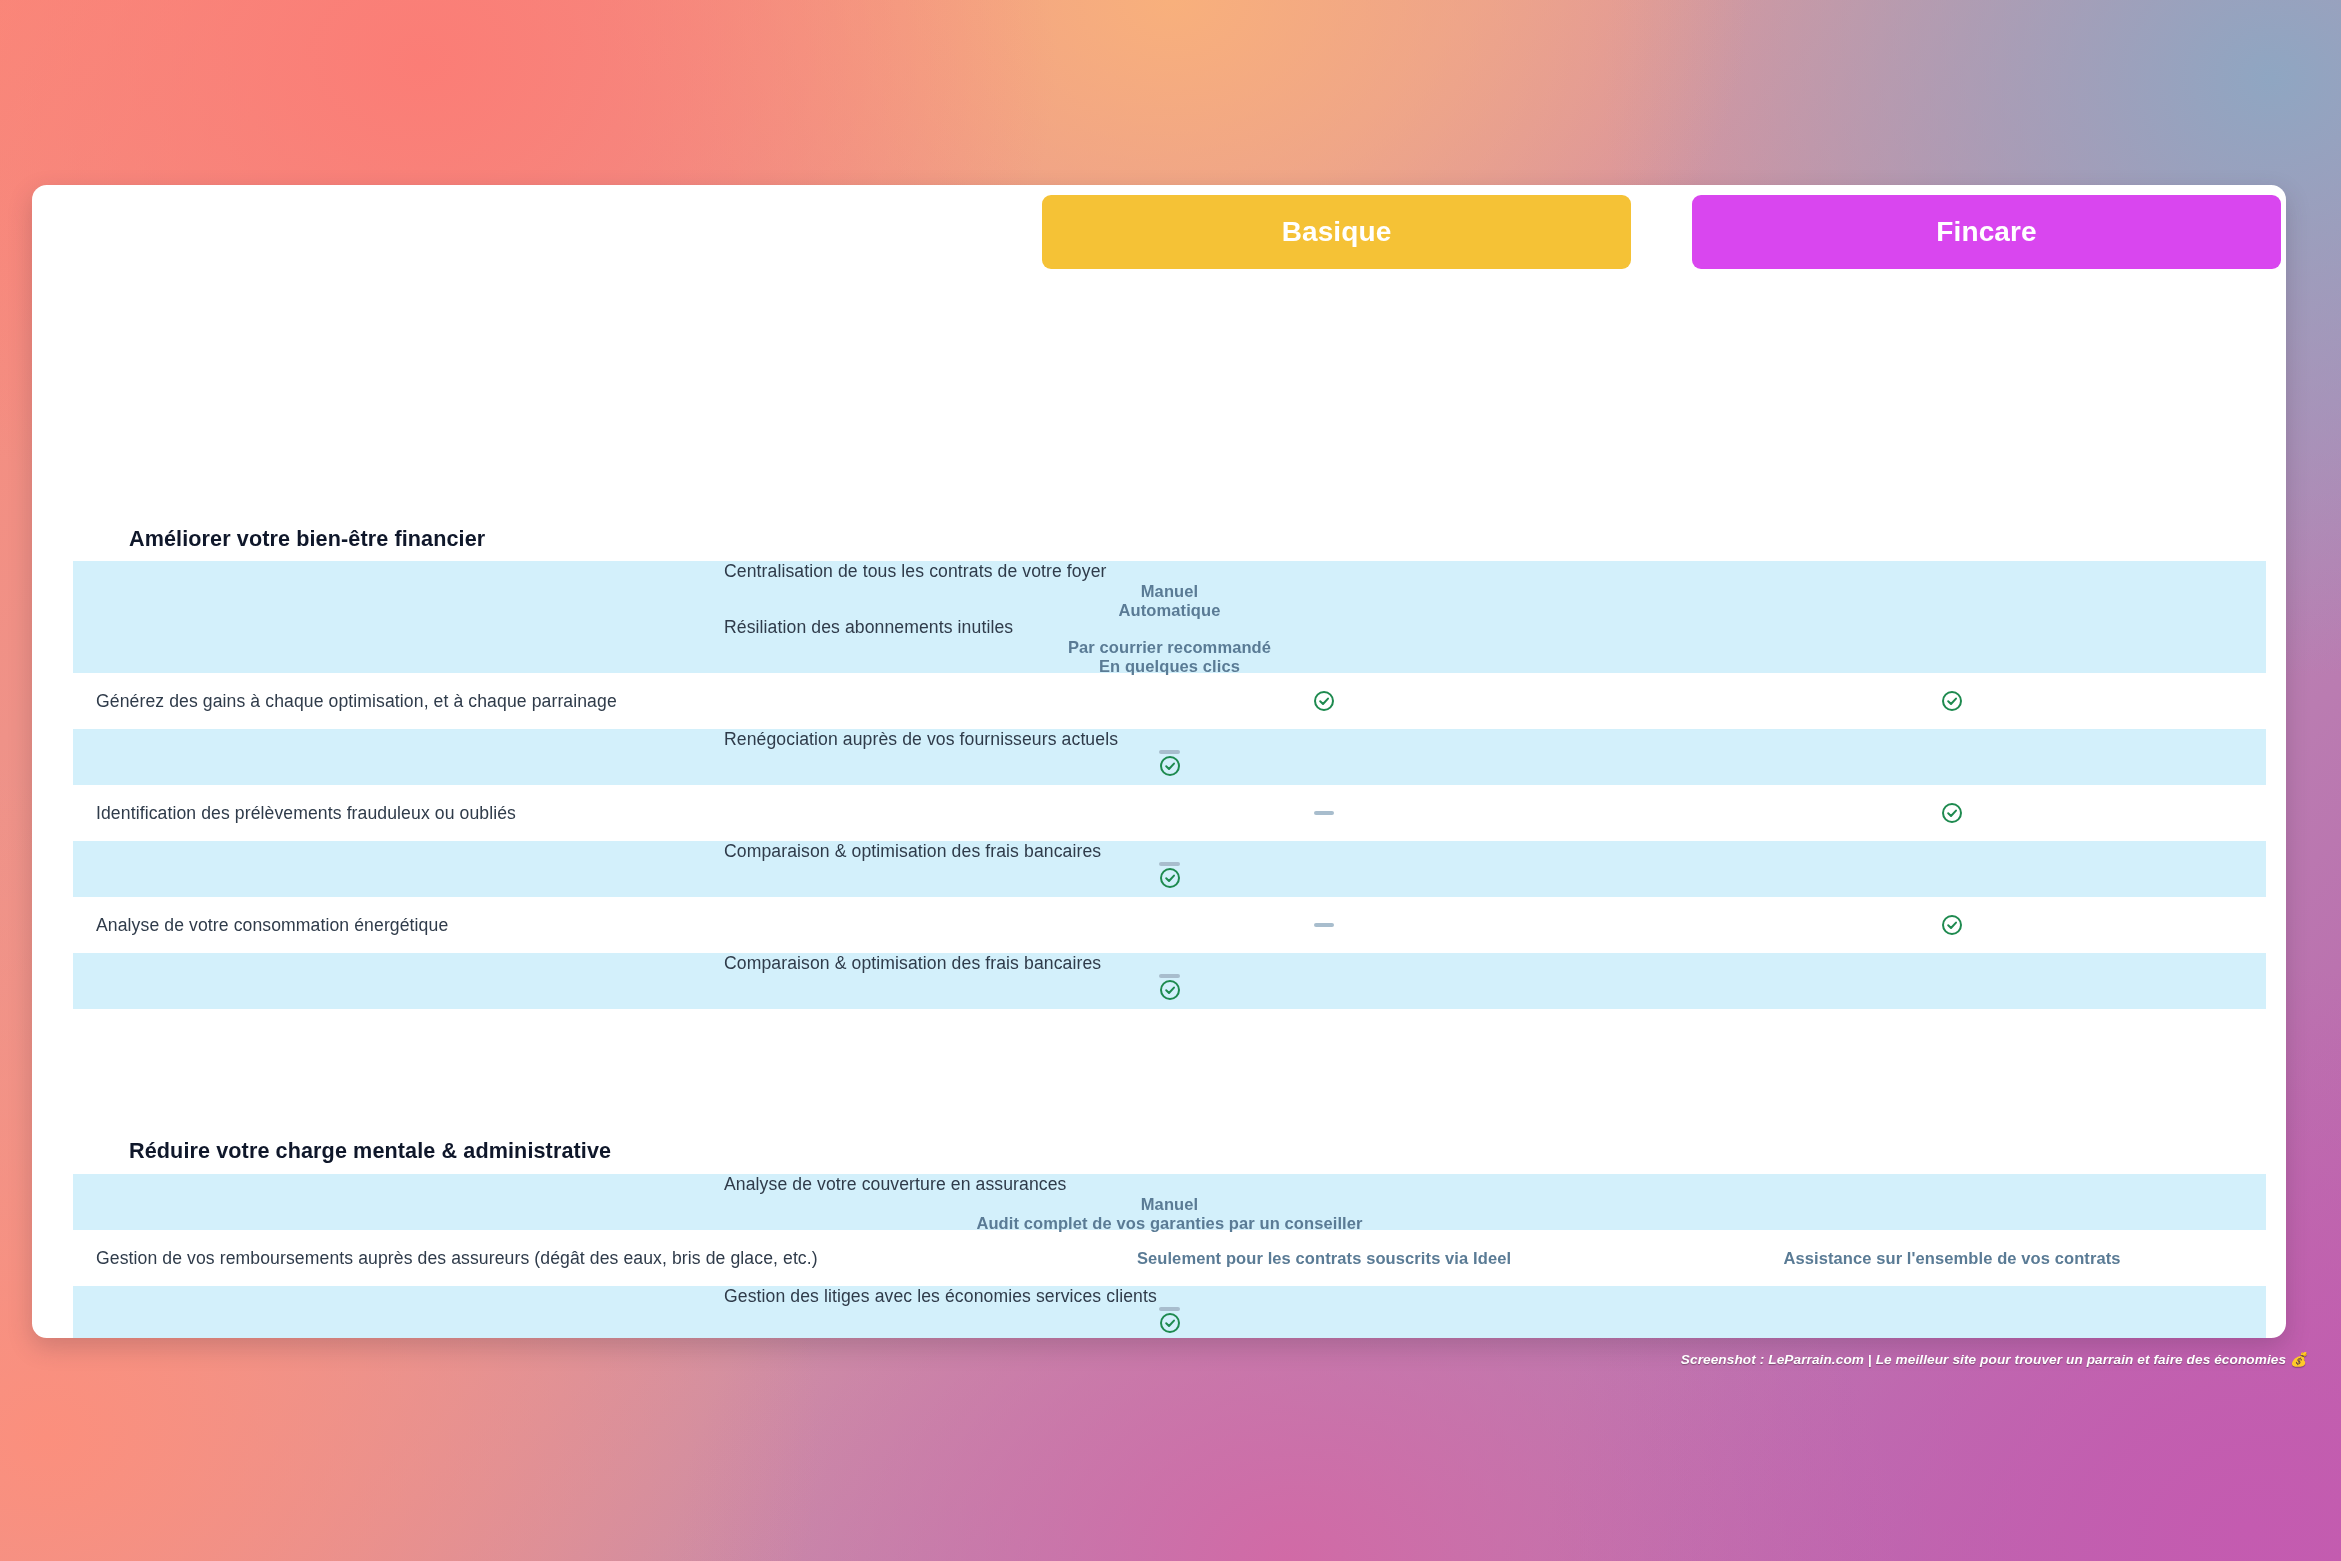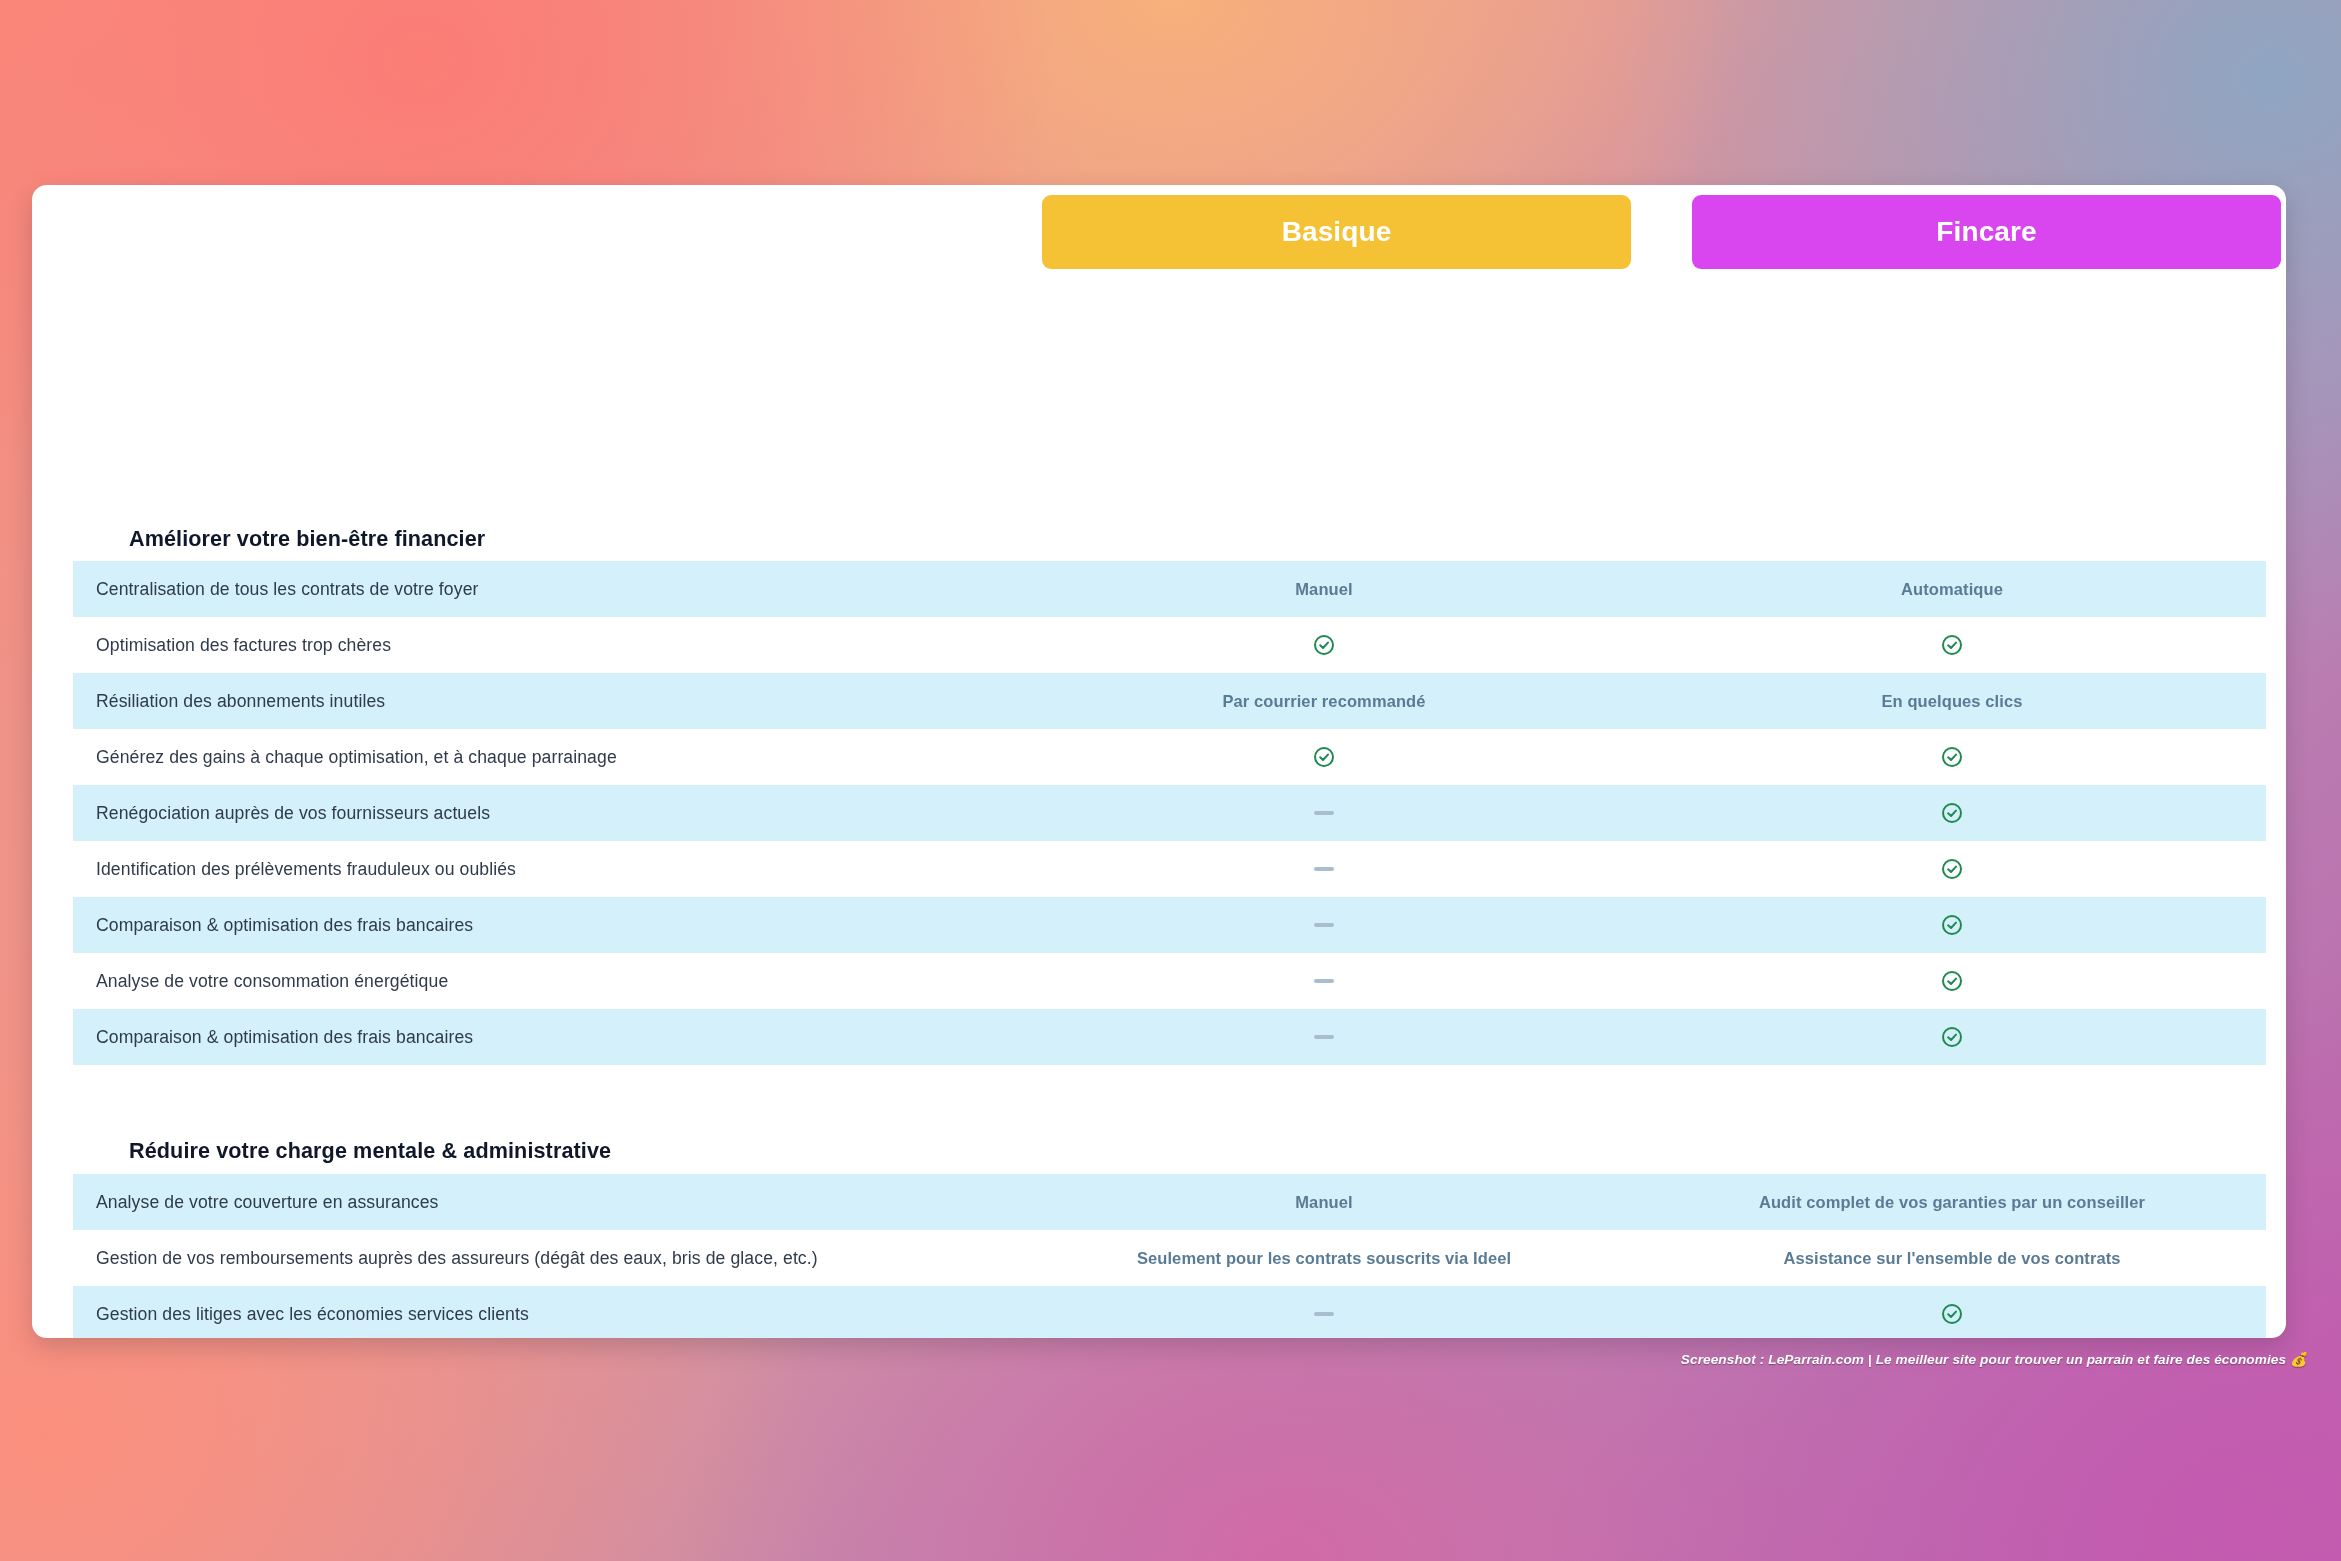--- a/index.html
+++ b/index.html
@@ -75,21 +75,21 @@
   .rows { position: absolute; left: 41px; width: 2193px; }
   .rows-1 { top: 376px; }
   .rows-2 { top: 989px; }
 
   .row {
     display: flex;
     align-items: center;
     height: 56px;
     background: #ffffff;
   }
-  .row.alt { background: #d3f0fb; }
+  .row.alt { background: #d3f0fb; flex-direction: column; }
 
   .cell-label {
     width: 937px;
     padding-left: 23px;
     font-size: 17.6px;
     color: #2f3b4a;
     font-weight: 500;
     letter-spacing: 0.1px;
     white-space: nowrap;
   }
@@ -139,39 +139,20 @@
     <button class="plan-btn plan-premium">Fincare</button>
   </div>
 
   <div class="section-title sec1-title">Améliorer votre bien-être financier</div>
   <div class="rows rows-1">
       <div class="row alt">
         <div class="cell-label">Centralisation de tous les contrats de votre foyer</div>
         <div class="cell-val">Manuel</div>
         <div class="cell-val">Automatique</div>
       </div>
-      <div class="row">
-        <div class="cell-label">Optimisation des factures trop chères</div>
-        <div class="cell-val">
-          <span class="check">
-            <svg viewBox="0 0 24 24" fill="none" stroke="#1e8a4f" stroke-width="2" stroke-linecap="round" stroke-linejoin="round">
-              <circle cx="12" cy="12" r="9"></circle>
-              <polyline points="8.2 12.3 11 15 16 9.6"></polyline>
-            </svg>
-          </span>
-        </div>
-        <div class="cell-val">
-          <span class="check">
-            <svg viewBox="0 0 24 24" fill="none" stroke="#1e8a4f" stroke-width="2" stroke-linecap="round" stroke-linejoin="round">
-              <circle cx="12" cy="12" r="9"></circle>
-              <polyline points="8.2 12.3 11 15 16 9.6"></polyline>
-            </svg>
-          </span>
-        </div>
-      </div>
       <div class="row alt">
         <div class="cell-label">Résiliation des abonnements inutiles</div>
         <div class="cell-val">Par courrier recommandé</div>
         <div class="cell-val">En quelques clics</div>
       </div>
       <div class="row">
         <div class="cell-label">Générez des gains à chaque optimisation, et à chaque parrainage</div>
         <div class="cell-val">
           <span class="check">
             <svg viewBox="0 0 24 24" fill="none" stroke="#1e8a4f" stroke-width="2" stroke-linecap="round" stroke-linejoin="round">

